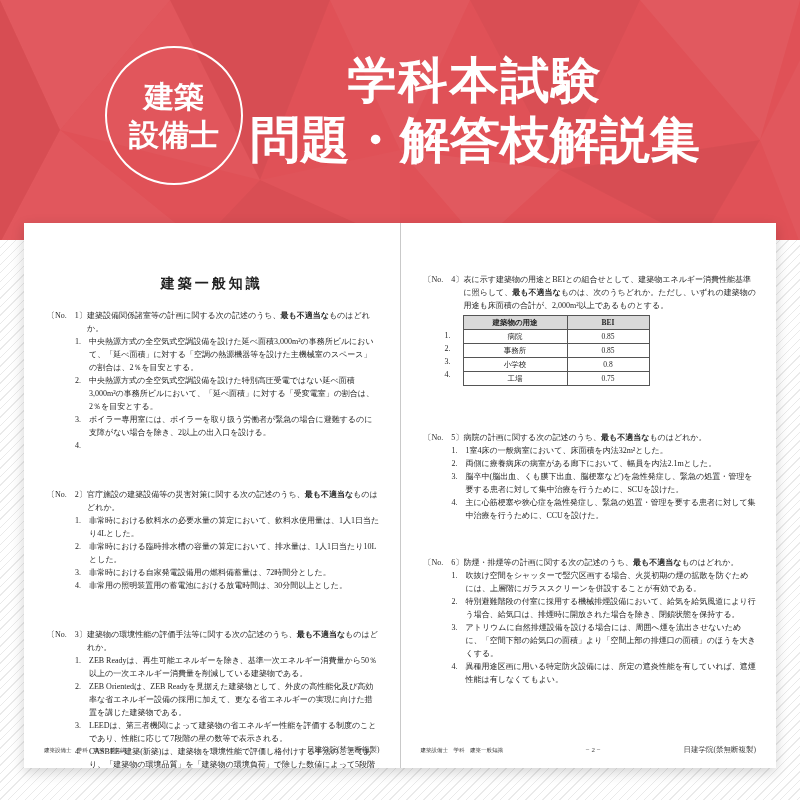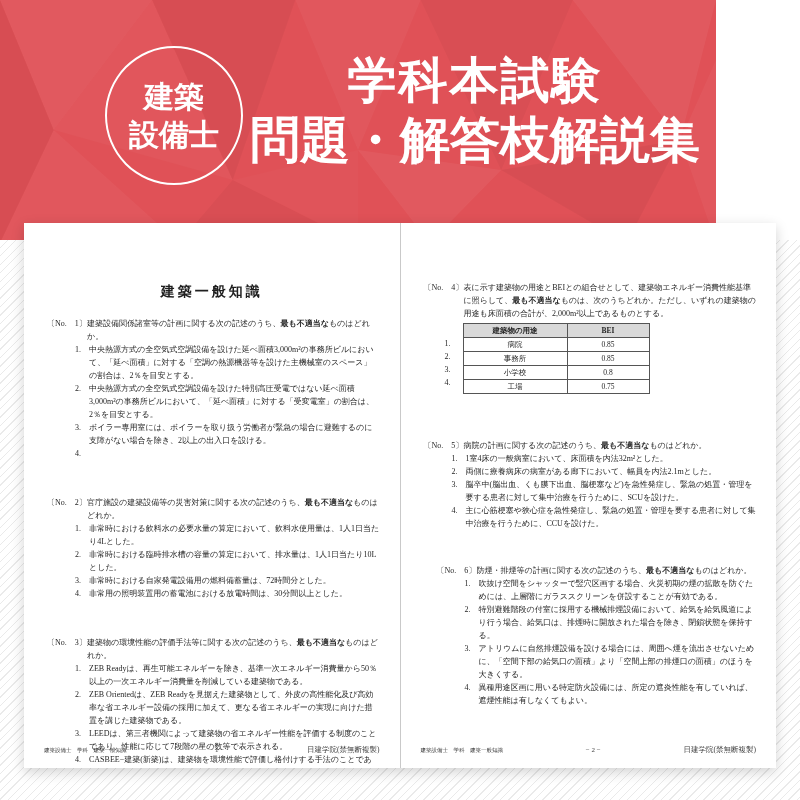--- a/index.html
+++ b/index.html
@@ -2,21 +2,21 @@
 <html><head>
 <meta charset="utf-8">
 <style>
   * { margin:0; padding:0; box-sizing:border-box; }
   html,body { width:800px; height:800px; }
   body { font-family:"Liberation Sans", sans-serif; background:#fff; }
 
   .stage { position:relative; width:800px; height:800px; overflow:hidden; }
 
   
-  .banner { position:absolute; top:0; left:0; width:716px; height:243px; background:#e05157; overflow:hidden; }
+  .banner { position:absolute; top:0; left:0; width:800px; height:243px; background:#e05157; overflow:hidden; }
   .banner svg.poly { position:absolute; top:0; left:0; width:100%; height:100%; }
   .badge {
     position:absolute; left:105px; top:46px; width:138px; height:139px;
     border:2px solid #ffffff; border-radius:50%;
     display:flex; flex-direction:column; align-items:center; justify-content:center;
     color:#fff; font-weight:bold; font-size:30px; line-height:38px; text-align:center;
   }
   .banner-title {
     position:absolute; left:240px; top:50px; width:470px; text-align:center;
     color:#fff; font-weight:bold;
@@ -30,32 +30,32 @@
     background:repeating-linear-gradient(135deg, #ffffff 0px, #ffffff 5px, #eaeaea 5px, #eaeaea 6px);
   }
 
   
   .sheet {
     position:absolute; top:223px; left:24px; width:752px; height:545px;
     display:flex; background:#fff; box-shadow:0 4px 12px rgba(0,0,0,.18); z-index:2;
   }
   .page {
     position:relative; width:375.5px; height:545px; background:#fff;
-    padding:16px 20px; overflow:hidden;
+    padding:8px 20px; overflow:hidden;
     font-family:"Liberation Serif", serif; color:#1f1f1f;
     font-size:8px; line-height:13px;
   }
   .page-divider { width:1px; background:#c9c9c9; }
 
   .section-title { margin-top:44px; text-align:center; font-size:14px; line-height:18px; font-weight:bold; letter-spacing:3px; }
   .section-title + .question { margin-top:16px; }
   .question { margin-top:36px; }
   #page-2 .question:nth-child(1) { margin-top:42px; }
   #page-2 .question:nth-child(2) { margin-top:45px; }
-  #page-2 .question:nth-child(3) { margin-top:34px;margin-left:13px; }
+  #page-2 .question:nth-child(3) { margin-top:34px; }
 
   .q-head { display:flex; }
   .q-no { flex:0 0 40px; margin-left:3px; white-space:nowrap; }
   .q-stem { flex:1; }
   .q-stem b { font-weight:bold; }
 
   .choice { display:flex; padding-left:31px; }
   .c-num { flex:0 0 14px; }
   .c-text { flex:1; }
 

